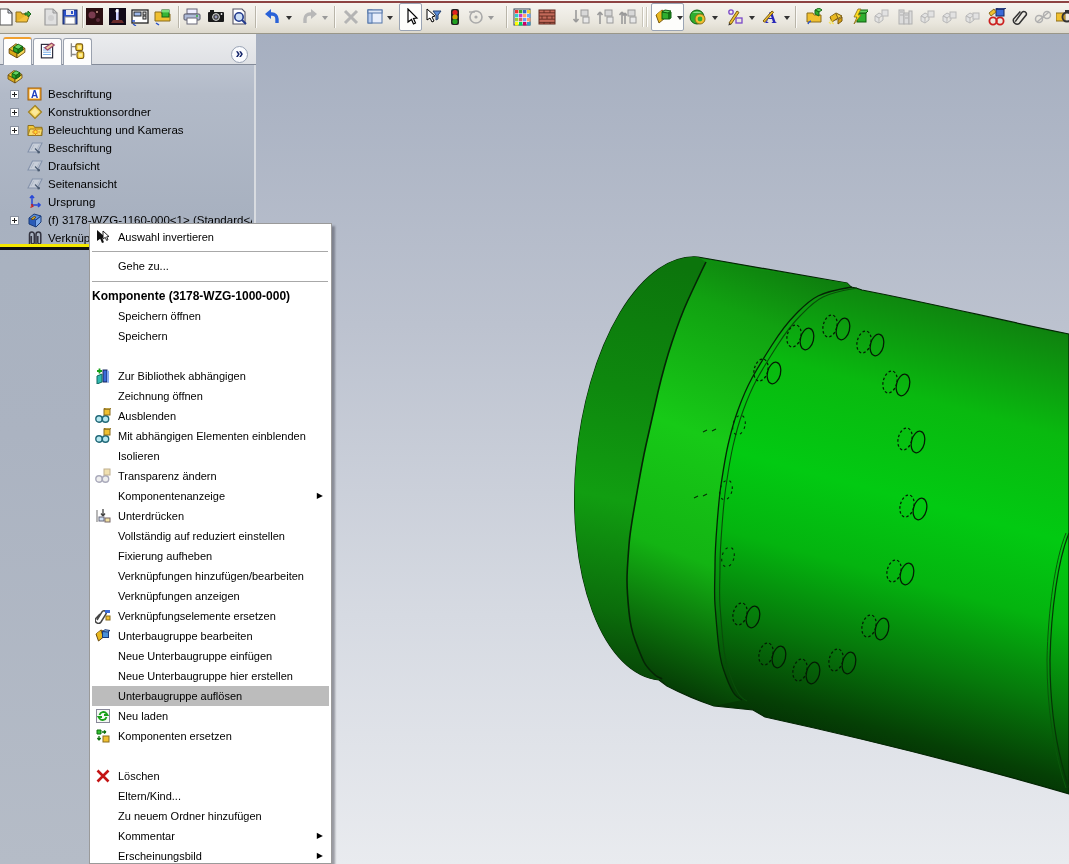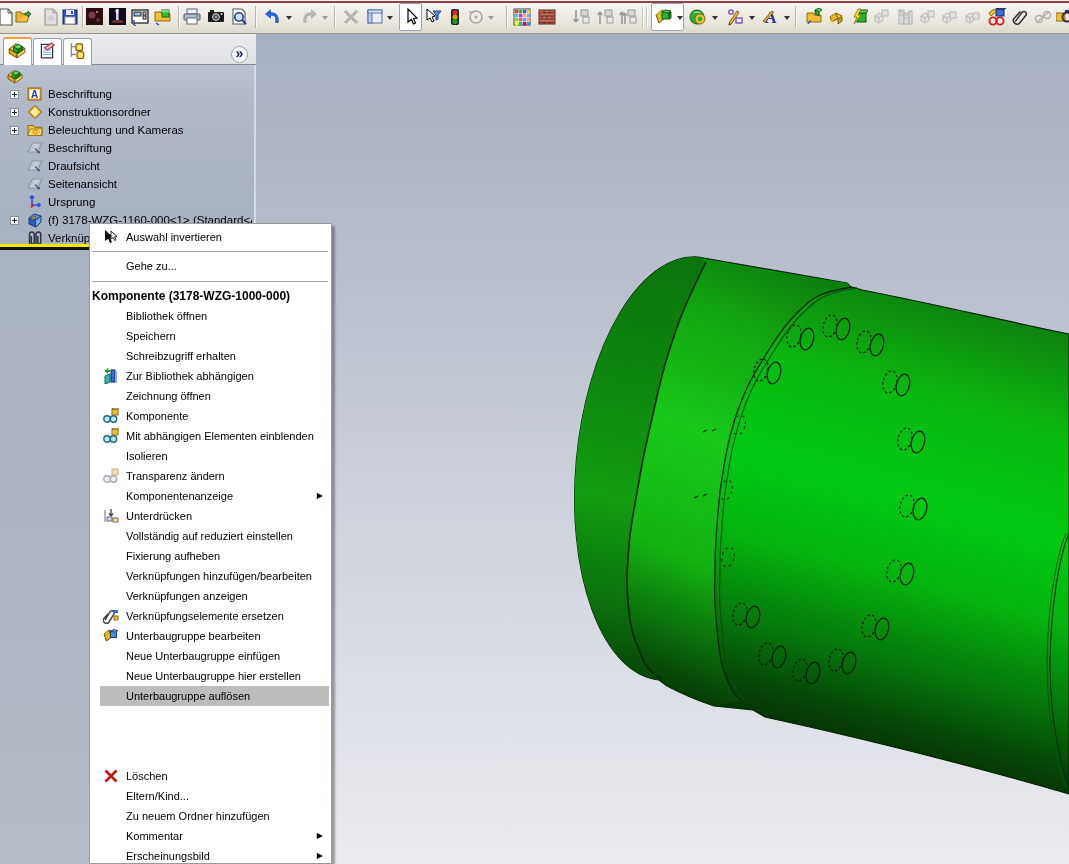--- a/index.html
+++ b/index.html
@@ -36,21 +36,21 @@
   background:#222; }
 .exp::after { content:""; position:absolute; left:3px; top:1px; width:1px; height:5px;
   background:#222; }
 #rollback { position:absolute; left:0; top:210px; width:256px; height:6px; }
 #rollback .y { height:3px; background:#f4e800; }
 #rollback .b { height:3px; background:#101010; }
 #vp { position:absolute; left:256px; top:34px; }
 #menu { position:absolute; left:89px; top:223px; width:243px; height:641px;
   background:#fff; border:1px solid #9a9a9a;
   box-shadow:3px 3px 2px rgba(60,60,70,0.45); z-index:10; }
-.mi { position:absolute; left:10px; right:2px; height:20px; line-height:20px;
+.mi { position:absolute; left:2px; right:2px; height:20px; line-height:20px;
   font-size:11px; color:#000; white-space:nowrap; }
 .mi .mt { position:absolute; left:26px; }
 .mic { position:absolute; left:3px; top:2px; }
 .mi.hdr { font-weight:bold; left:2px; font-size:12px; }
 .mi.hl { background:#bcbcbc; }
 .sub { position:absolute; right:6px; font-size:8px; top:0; }
 .msep { position:absolute; left:2px; right:3px; height:1px; background:#a8a8a8; }
 #chev { position:absolute; left:231px; top:12px; width:17px; height:17px;
   border:1.5px solid #98a2b4; border-radius:50%; background:#fafbfe;
   color:#14246a; font-size:14px; font-weight:bold; text-align:center;
@@ -511,27 +511,24 @@
       </svg>
       <span class="mt">Auswahl invertieren</span>
     </div>
     <div class="msep" style="top:27px"></div>
     <div class="mi" style="top:32px">
       <span class="mt">Gehe zu...</span>
     </div>
     <div class="msep" style="top:57px"></div>
     <div class="mi hdr" style="top:62px">Komponente (3178-WZG-1000-000)</div>
     <div class="mi" style="top:82px">
-      <span class="mt">Bibliothek öffnen</span>
+      <span class="mt">Speichern öffnen</span>
     </div>
     <div class="mi" style="top:102px">
       <span class="mt">Speichern</span>
-    </div>
-    <div class="mi" style="top:122px">
-      <span class="mt">Schreibzugriff erhalten</span>
     </div>
     <div class="mi" style="top:142px">
       <svg class="mic" width="16" height="16" viewBox="0 0 16 16">
         <path d="M1 1 h5 M3.5 -1.5 v5" stroke="#18a018" stroke-width="1.8" transform="translate(1,2)"></path>
         <rect x="8" y="2" width="4" height="12" fill="#3a6ad8" stroke="#16275e"></rect>
         <path d="M2 8 l5 -2 v8 l-5 2 z" fill="#30b8b0" stroke="#106860"></path>
         <path d="M12 2 l2 1 v12 l-2 -1z" fill="#88aaf0"></path>
       </svg>
       <span class="mt">Zur Bibliothek abhängigen</span>
     </div>
@@ -539,21 +536,21 @@
       <span class="mt">Zeichnung öffnen</span>
     </div>
     <div class="mi" style="top:182px">
       <svg class="mic" width="16" height="16" viewBox="0 0 16 16">
         <circle cx="4" cy="11" r="3.2" fill="#b8e8f0" stroke="#206878" stroke-width="1.4"></circle>
         <circle cx="10.5" cy="11" r="3.2" fill="#b8e8f0" stroke="#206878" stroke-width="1.4"></circle>
         <path d="M7.2 11 h0.2" stroke="#206878" stroke-width="1.4"></path>
         <rect x="9" y="1" width="6" height="6" fill="#f0c030" stroke="#8a6d1d"></rect>
         <path d="M9 1 l2 -1.4 6 0 -2 1.4z" fill="#f8e080" stroke="#8a6d1d"></path>
       </svg>
-      <span class="mt">Komponente</span>
+      <span class="mt">Ausblenden</span>
     </div>
     <div class="mi" style="top:202px">
       <svg class="mic" width="16" height="16" viewBox="0 0 16 16">
         <circle cx="4" cy="11" r="3.2" fill="#b8e8f0" stroke="#206878" stroke-width="1.4"></circle>
         <circle cx="10.5" cy="11" r="3.2" fill="#b8e8f0" stroke="#206878" stroke-width="1.4"></circle>
         <path d="M7.2 11 h0.2" stroke="#206878" stroke-width="1.4"></path>
         <rect x="9" y="1" width="6" height="6" fill="#f0c030" stroke="#8a6d1d"></rect>
         <path d="M9 1 l2 -1.4 6 0 -2 1.4z" fill="#f8e080" stroke="#8a6d1d"></path>
       </svg>
       <span class="mt">Mit abhängigen Elementen einblenden</span>
@@ -613,20 +610,37 @@
     </div>
     <div class="mi" style="top:422px">
       <span class="mt">Neue Unterbaugruppe einfügen</span>
     </div>
     <div class="mi" style="top:442px">
       <span class="mt">Neue Unterbaugruppe hier erstellen</span>
     </div>
     <div class="mi hl" style="top:462px">
       <span class="mt">Unterbaugruppe auflösen</span>
     </div>
+    <div class="mi" style="top:482px">
+      <svg class="mic" width="16" height="16" viewBox="0 0 16 16">
+        <rect x="1.5" y="1.5" width="13" height="13" fill="#f4f8f4" stroke="#889"></rect>
+        <path d="M4.5 7 a4 4 0 0 1 7 -1.5 l1 1.5 h-3.5" fill="none" stroke="#18a018" stroke-width="1.8"></path>
+        <path d="M11.5 9 a4 4 0 0 1 -7 1.5 l-1 -1.5 h3.5" fill="none" stroke="#18a018" stroke-width="1.8"></path>
+      </svg>
+      <span class="mt">Neu laden</span>
+    </div>
+    <div class="mi" style="top:502px">
+      <svg class="mic" width="16" height="16" viewBox="0 0 16 16">
+        <path d="M2 2 h4 v4 h-4 z" fill="#30c030" stroke="#107010"></path>
+        <path d="M7 4 l4 0 M11 4 l-2 -1.6 M11 4 l-2 1.6" stroke="#107010" stroke-width="1.3" fill="none"></path>
+        <path d="M4 8 l0 4 M4 12 l-1.6 -2 M4 12 l1.6 -2" stroke="#107010" stroke-width="1.3" fill="none"></path>
+        <rect x="8" y="8" width="6" height="6" fill="#f0c030" stroke="#8a6d1d"></rect>
+      </svg>
+      <span class="mt">Komponenten ersetzen</span>
+    </div>
     <div class="mi" style="top:542px">
       <svg class="mic" width="16" height="16" viewBox="0 0 16 16">
         <path d="M2.5 2.5 L13.5 13.5 M13.5 2.5 L2.5 13.5" stroke="#c41414" stroke-width="2.6"></path>
       </svg>
       <span class="mt">Löschen</span>
     </div>
     <div class="mi" style="top:562px">
       <span class="mt">Eltern/Kind...</span>
     </div>
     <div class="mi" style="top:582px">

